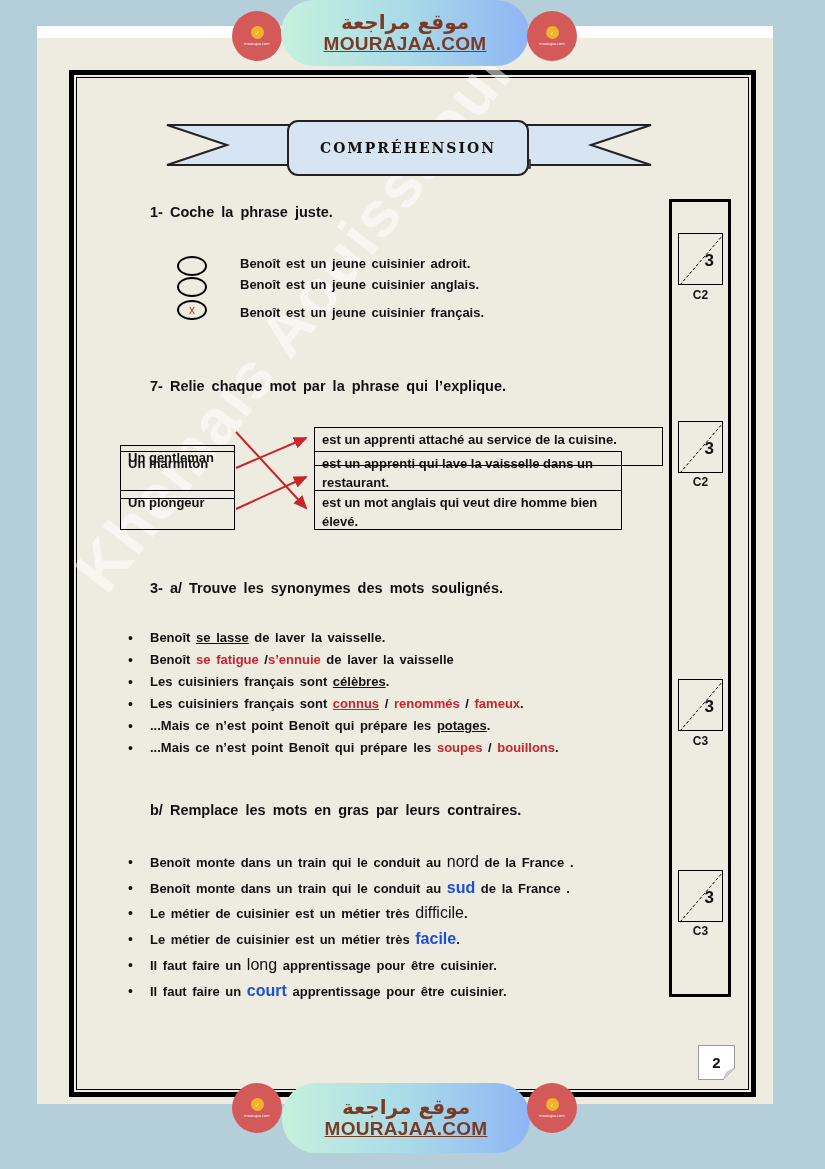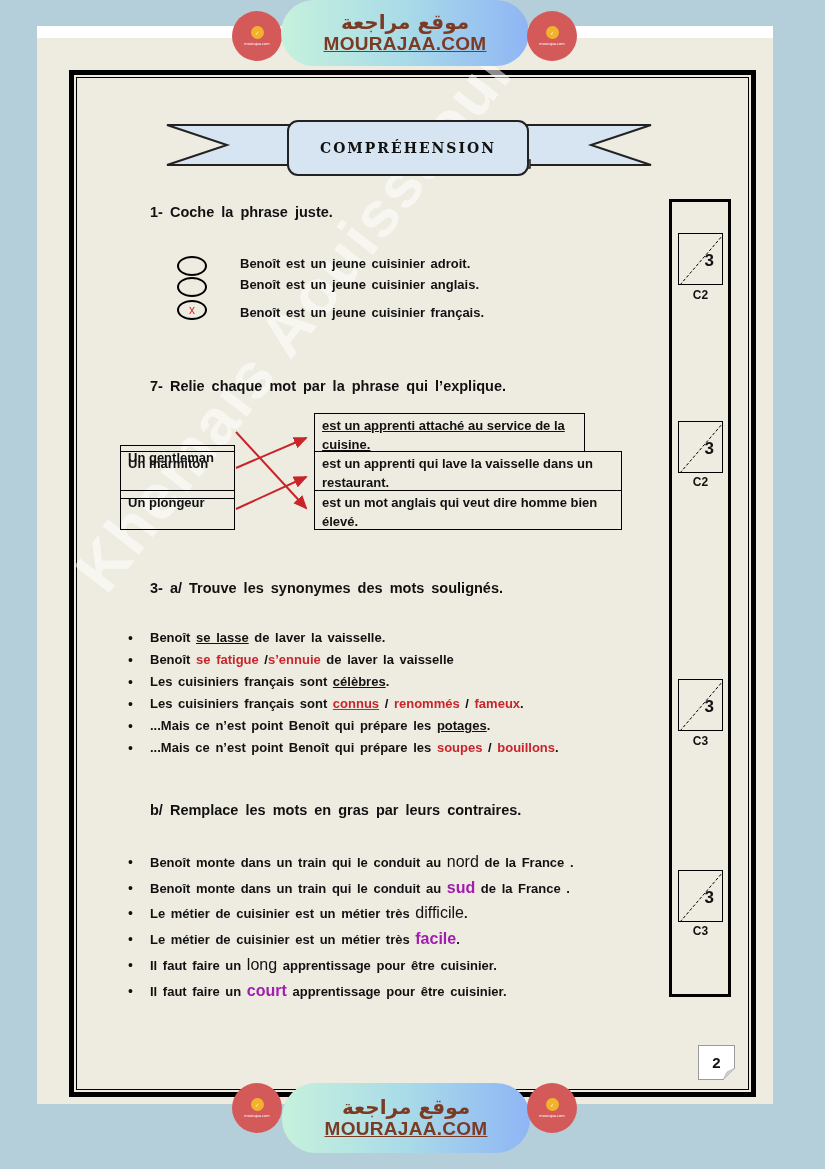--- a/index.html
+++ b/index.html
@@ -50,21 +50,21 @@
     position: absolute; left: 287px; top: 120px; width: 242px; height: 56px;
     background: #d7e5f3; border: 2px solid #222; border-radius: 11px;
     display: flex; align-items: center; justify-content: center;
     font-family: "DejaVu Serif", serif; font-weight: bold; font-size: 14px;
     letter-spacing: 2px; color: #111;
   }
   .heading { position: absolute; font-size: 14.5px; font-weight: bold; white-space: nowrap; word-spacing: 3px; }
   .red { color: #c8242a; margin-top: 20px; }
   .u { text-decoration: underline; }
   .big { font-size: 16px; font-weight: normal; }
-  .bigred { font-size: 16px; color: #a21caf; font-weight: bold; }
+  .bigred { font-size: 16px; color: #1d4ed8; font-weight: bold; }
 
   .oval {
     position: absolute; width: 30px; height: 20px; border: 2px solid #000; border-radius: 50%;
     background: #eeebe1; display: flex; align-items: center; justify-content: center;
     color: #d02b2b; font-size: 12px;
   }
 
   
   .cell {
     position: absolute; border: 1.5px solid #000; font-size: 13px; font-weight: bold;
@@ -149,21 +149,21 @@
     <span>x</span>
   </div>
 <div class="line" style="left:240px;top:256px;">Benoît est un jeune cuisinier adroit.</div>
 <div class="line" style="left:240px;top:277px;">Benoît est un jeune cuisinier anglais.</div>
 <div class="line" style="left:240px;top:305px;">Benoît est un jeune cuisinier français.</div>
 
 <div class="heading" style="left:150px;top:378px;">7- Relie chaque mot par la phrase qui l’explique.</div>
 <div class="cell" style="left:120px;top:413px;width:115px;height:54px;margin-top:32px;">Un gentleman</div>
 <div class="cell" style="left:120px;top:451px;width:115px;height:40px;">Un marmiton</div>
 <div class="cell" style="left:120px;top:490px;width:115px;height:40px;">Un plongeur</div>
-<div class="cell" style="left:314px;top:413px;width:271px;height:39px;white-space:normal;text-decoration:underline;">est un apprenti attaché au service de la cuisine.</div>
+<div class="cell" style="left:314px;top:427px;width:349px;height:39px;white-space:normal;">est un apprenti attaché au service de la cuisine.</div>
 <div class="cell" style="left:314px;top:451px;width:308px;height:40px;white-space:normal;">est un apprenti qui lave la vaisselle dans un restaurant.</div>
 <div class="cell" style="left:314px;top:490px;width:308px;height:40px;white-space:normal;">est un mot anglais qui veut dire homme bien élevé.</div>
 <svg style="position:absolute;left:0;top:0;" width="825" height="1169">
   <defs>
     <marker id="ah" markerWidth="8" markerHeight="8" refX="6" refY="3" orient="auto">
       <path d="M0,0 L7,3 L0,6 z" fill="#c8242a"></path>
     </marker>
   </defs>
   <line x1="236" y1="432" x2="306" y2="508" stroke="#c8242a" stroke-width="2" marker-end="url(#ah)"></line>
   <line x1="236" y1="468" x2="306" y2="438" stroke="#c8242a" stroke-width="2" marker-end="url(#ah)"></line>

